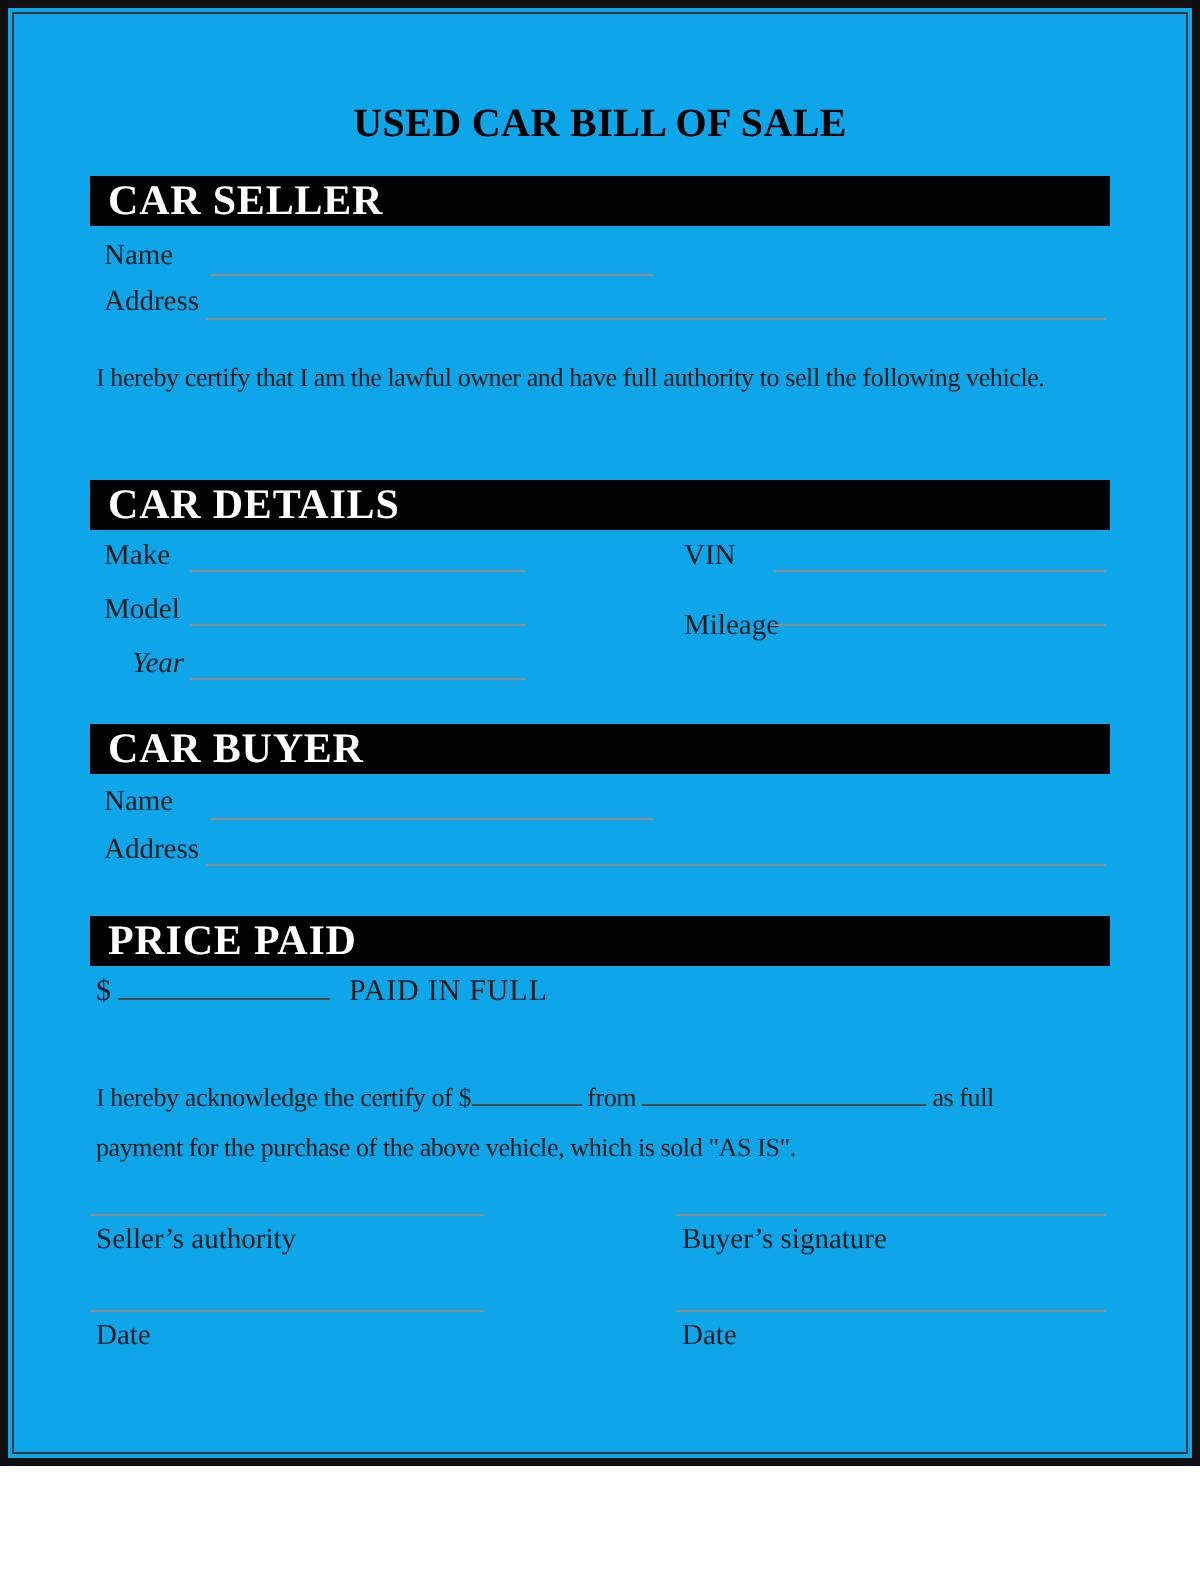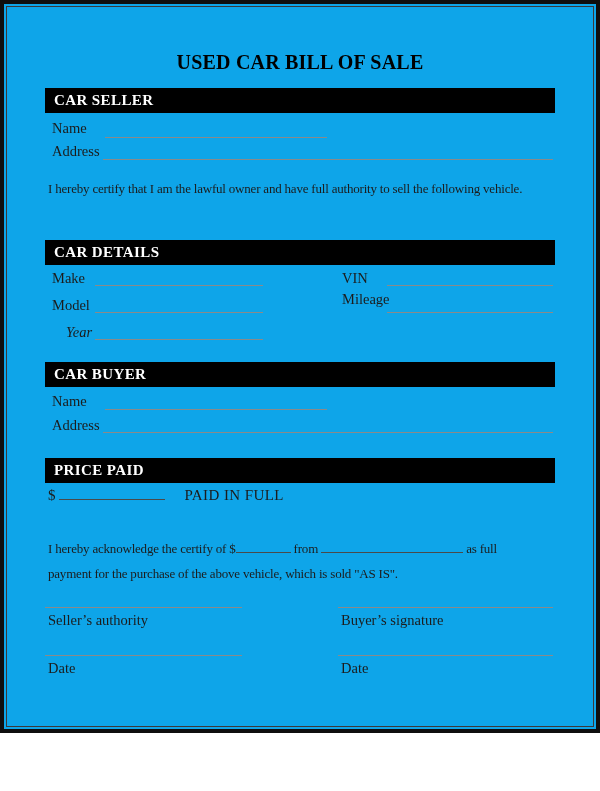--- a/index.html
+++ b/index.html
@@ -30,21 +30,21 @@
     letter-spacing: 0.2px;
   }
   .bar {
     position: absolute;
     left: 41px;
     width: 510px;
     height: 25px;
     background: #000000;
     color: #ffffff;
     font-weight: bold;
-    font-size: 15px;
+    font-size: 21px;
     line-height: 25px;
     letter-spacing: 0.4px;
     padding-left: 9px;
     box-sizing: border-box;
   }
   .label {
     position: absolute;
     font-size: 14.5px;
     color: #1c1c1c;
     white-space: nowrap;
@@ -98,35 +98,35 @@
     <span>CAR DETAILS</span>
   </div>
   <div class="label" style="left:48px; top:266px;">Make</div>
   <div class="fline" style="left:91px; top:281px; width:168px;"></div>
   <div class="label" style="left:48px; top:293px;">Model</div>
   <div class="fline" style="left:91px; top:308px; width:168px;"></div>
   <div class="label" style="left:62px; top:320px;font-style:italic;">Year</div>
   <div class="fline" style="left:91px; top:335px; width:168px;"></div>
   <div class="label" style="left:338px; top:266px;">VIN</div>
   <div class="fline" style="left:383px; top:281px; width:166px;"></div>
-  <div class="label" style="left:338px; top:287px;">Mileage</div>
+  <div class="label" style="left:338px; top:301px;">Mileage</div>
   <div class="fline" style="left:383px; top:308px; width:166px;"></div>
 
   <div class="bar" style="top:358px;">
     <span>CAR BUYER</span>
   </div>
   <div class="label" style="left:48px; top:389px;">Name</div>
   <div class="fline" style="left:101px; top:405px; width:222px;"></div>
   <div class="label" style="left:48px; top:413px;">Address</div>
   <div class="fline" style="left:99px; top:428px; width:450px;"></div>
 
   <div class="bar" style="top:454px;">
     <span>PRICE PAID</span>
   </div>
-  <div class="priceline"><span>$</span><span class="blank" style="width:106px; margin-left:3px;"></span><span style="margin-left:20px; letter-spacing:0.4px;">PAID IN FULL</span></div>
+  <div class="priceline"><span>$</span><span class="blank" style="width:106px; margin-left:3px;"></span><span style="margin-left:10px; letter-spacing:0.4px;">PAID IN FULL</span></div>
 
   <div class="para" style="left:44px; top:535px;"><span>I hereby acknowledge the certify of $</span><span class="blank" style="width:55px;"></span> <span>from</span> <span class="blank" style="width:142px;"></span> <span>as full</span></div>
   <div class="para" style="left:44px; top:562px;">payment for the purchase of the above vehicle, which is sold "AS IS".</div>
 
   <div class="fline" style="left:41px; top:603px; width:197px;"></div>
   <div class="label" style="left:44px; top:608px;">Seller’s authority</div>
   <div class="fline" style="left:334px; top:603px; width:215px;"></div>
   <div class="label" style="left:337px; top:608px;">Buyer’s signature</div>
 
   <div class="fline" style="left:41px; top:651px; width:197px;"></div>

